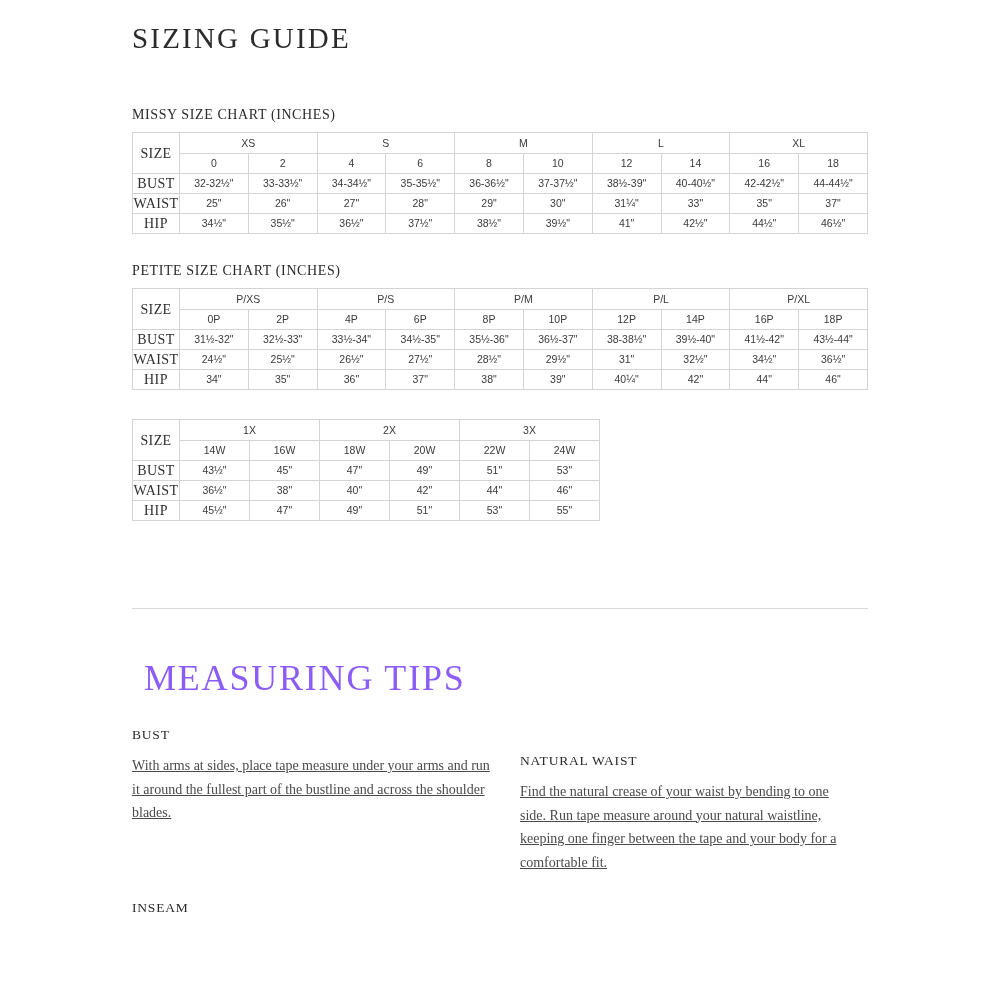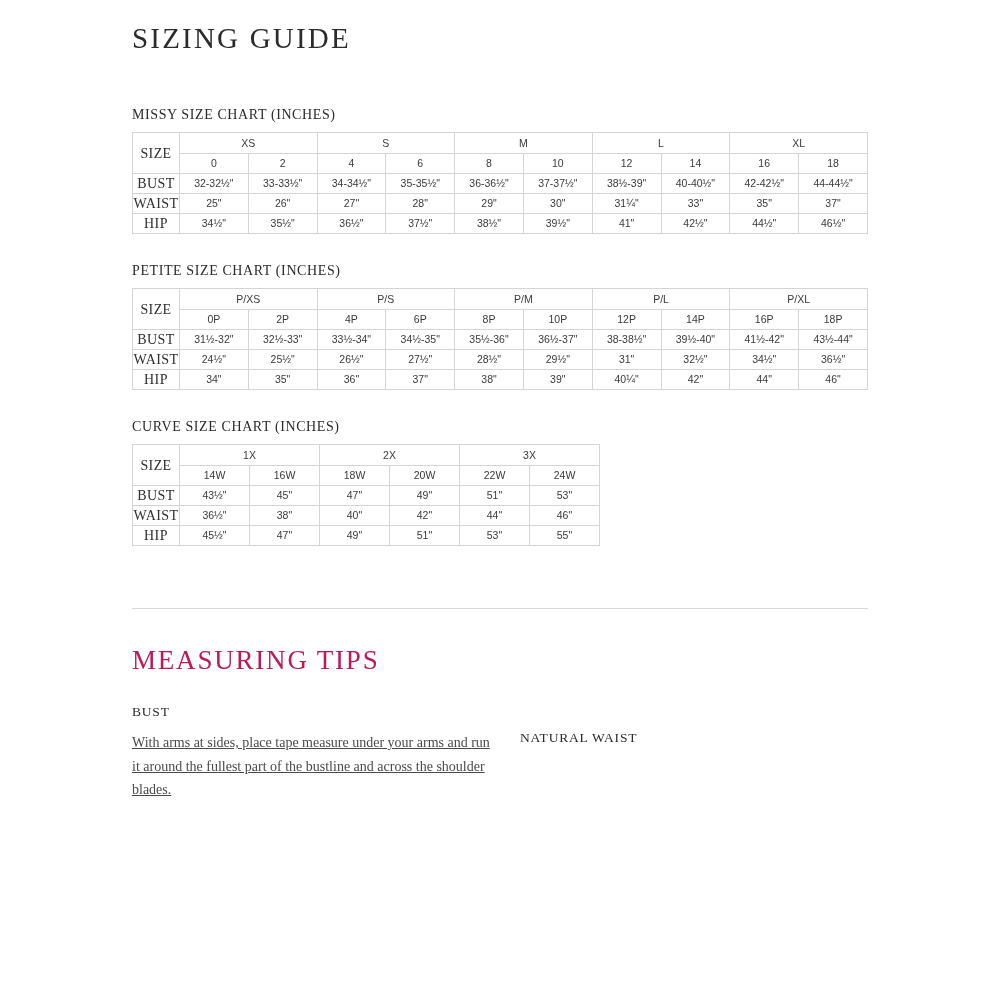--- a/index.html
+++ b/index.html
@@ -96,25 +96,25 @@
     position: absolute;
     left: 132px;
     top: 608px;
     width: 736px;
     height: 1px;
     background: #d9d9d9;
   }
 
   h2.tips-title {
     font-family: "Liberation Serif", serif;
-    font-size: 27px;
+    font-size: 36px;
     font-weight: 400;
     letter-spacing: 1.8px;
-    color: #be185d;
-    margin: 0;
+    color: #8b5cf6;
+    margin: 12px;
   }
 
   .tips-grid {
     display: grid;
     grid-template-columns: 388px 348px;
     column-gap: 0;
     row-gap: 0;
     margin-top: 28px;
   }
   .tip {
@@ -280,21 +280,20 @@
           <td>44"</td>
           <td>46"</td>
         </tr>
       </tbody>
         </table>
     </div>
 
     <div class="spacer-2"></div>
 
     <div class="chart-block">
-      <div class="chart-title">CURVE SIZE CHART (INCHES)</div>
       <table class="size-table">
         <tbody>
             <tr class="size-row">
           <td class="rowlab" rowspan="2">SIZE</td>
           <th class="grouphead" colspan="2">1X</th>
           <th class="grouphead" colspan="2">2X</th>
           <th class="grouphead" colspan="2">3X</th>
         </tr>
         <tr class="num-row">
           <td class="numcell">14W</td>
@@ -341,18 +340,20 @@
   <div class="content" style="top: 645px;">
     <h2 class="tips-title">MEASURING TIPS</h2>
 
     <div class="tips-grid">
       <div class="tip">
         <div class="tip-head">BUST</div>
         <p class="tip-body">With arms at sides, place tape measure under your arms and run it around the fullest part of the bustline and across the shoulder blades.</p>
       </div>
       <div class="tip tip-row-2">
         <div class="tip-head">NATURAL WAIST</div>
+        <p class="tip-body">Find the natural crease of your waist by bending to one side. Run tape measure around your natural waistline, keeping one finger between the tape and your body for a comfortable fit.</p>
       </div>
       <div class="tip tip-row-2">
+        <div class="tip-head">INSEAM</div>
       </div>
     </div>
   </div>
 </div>
 
 </body></html>

